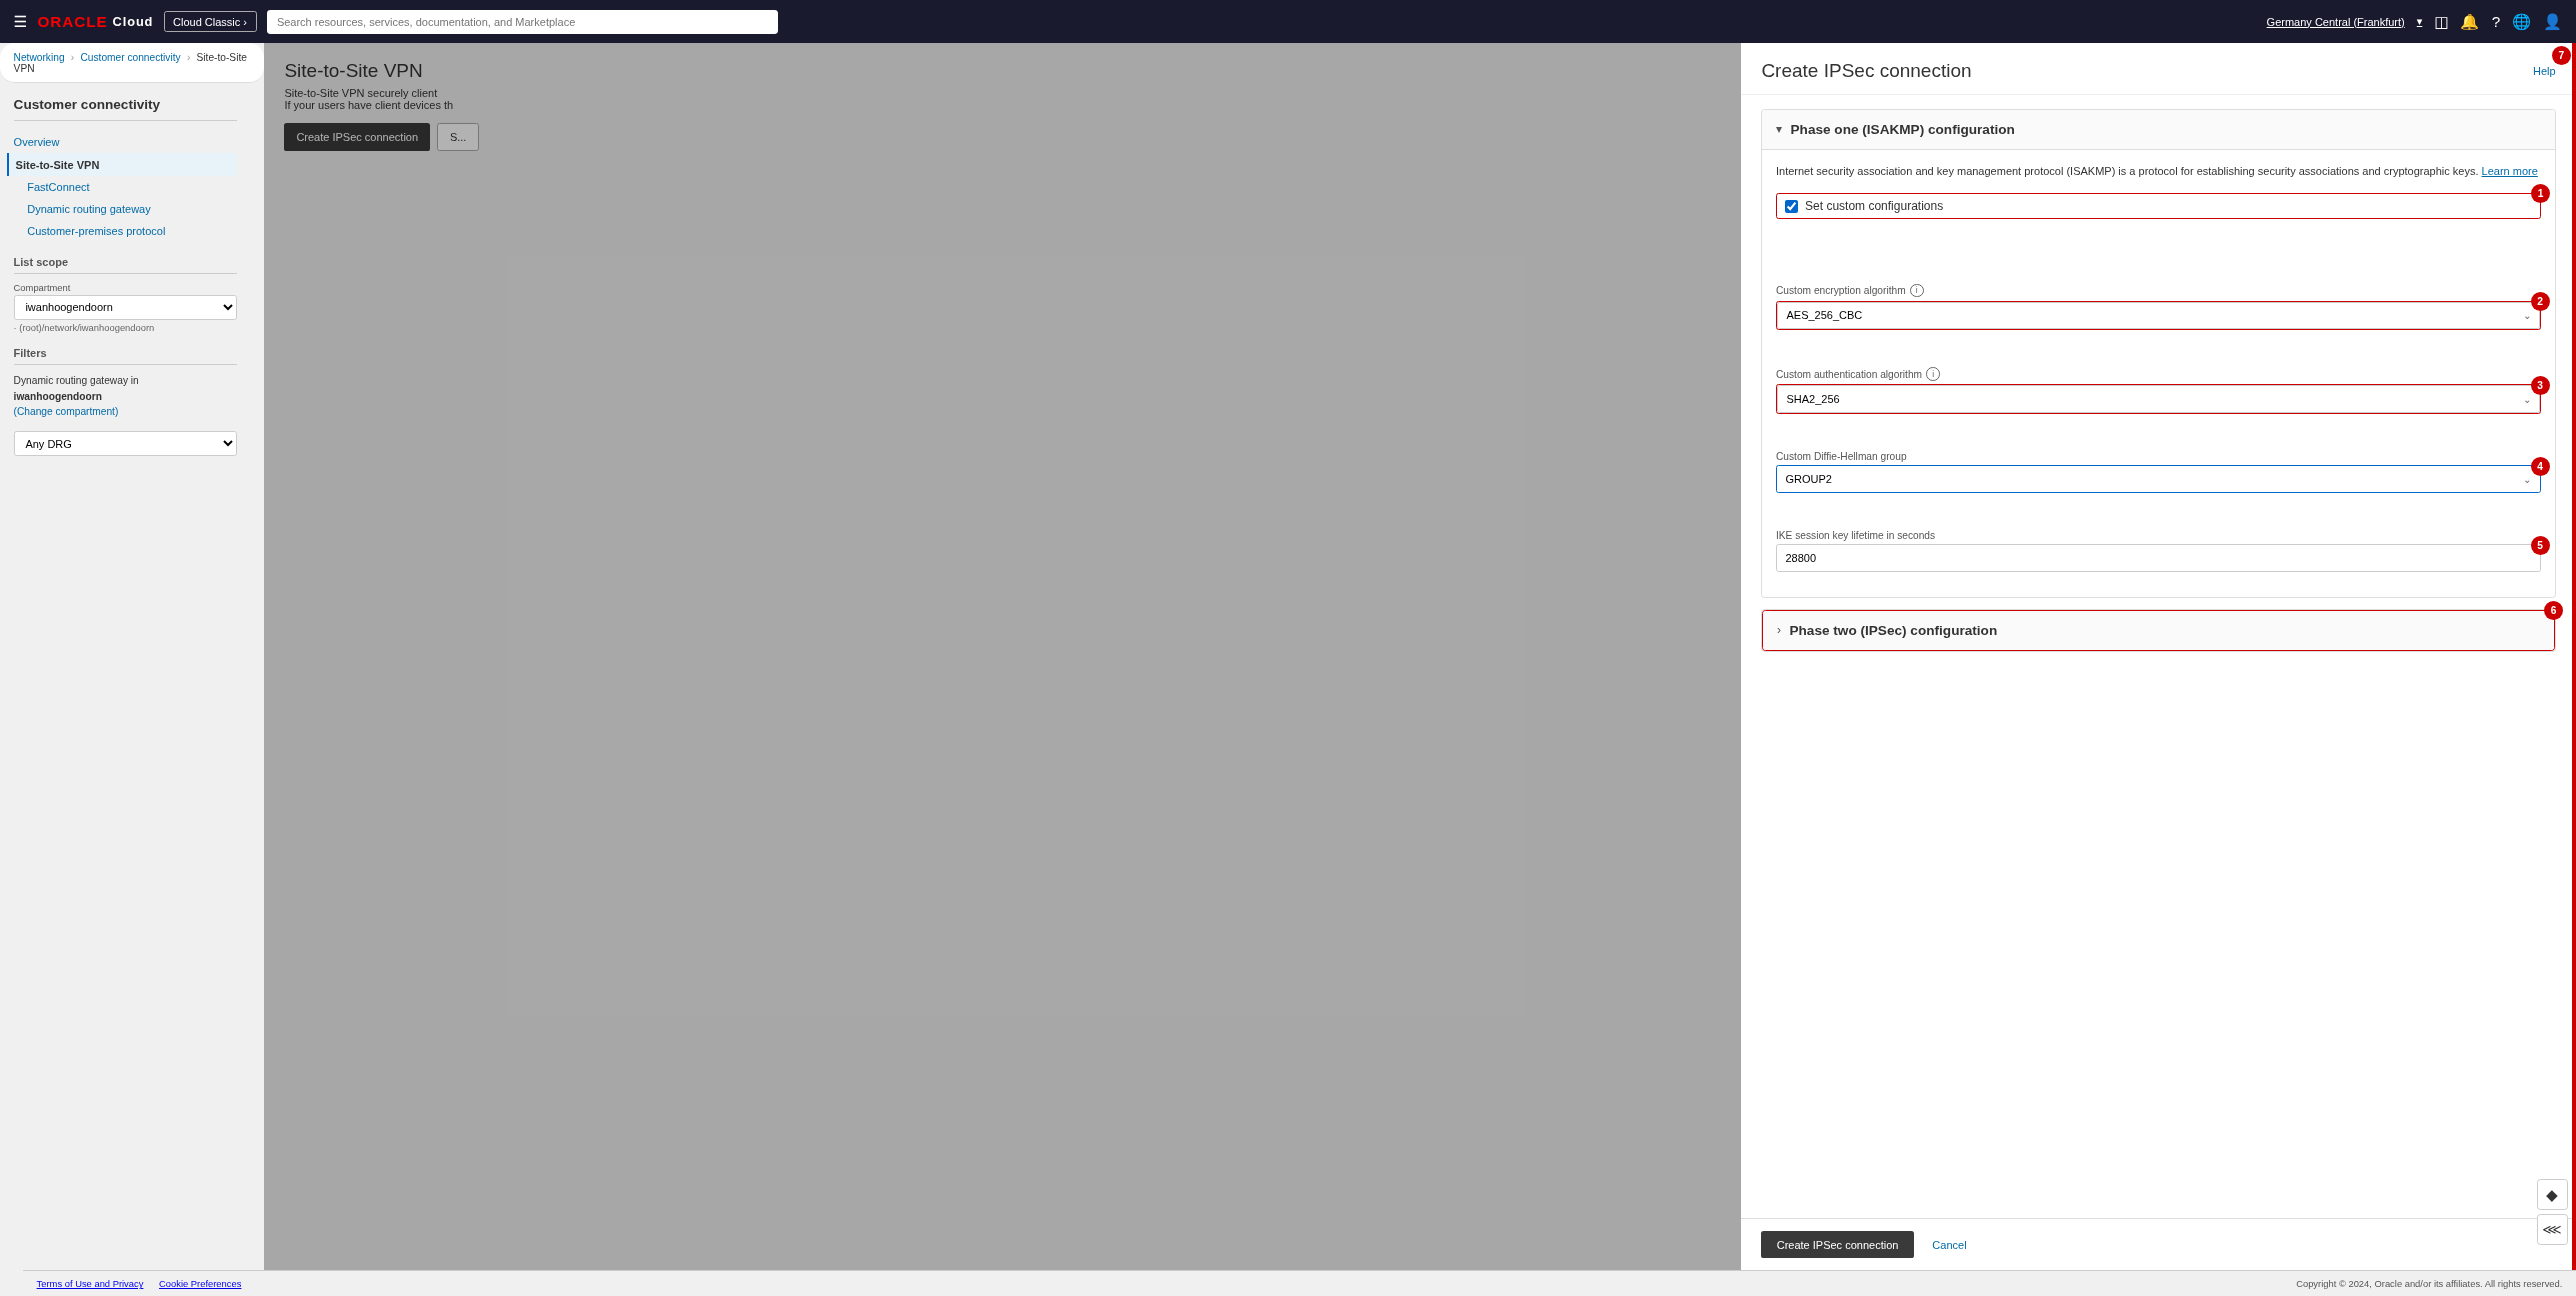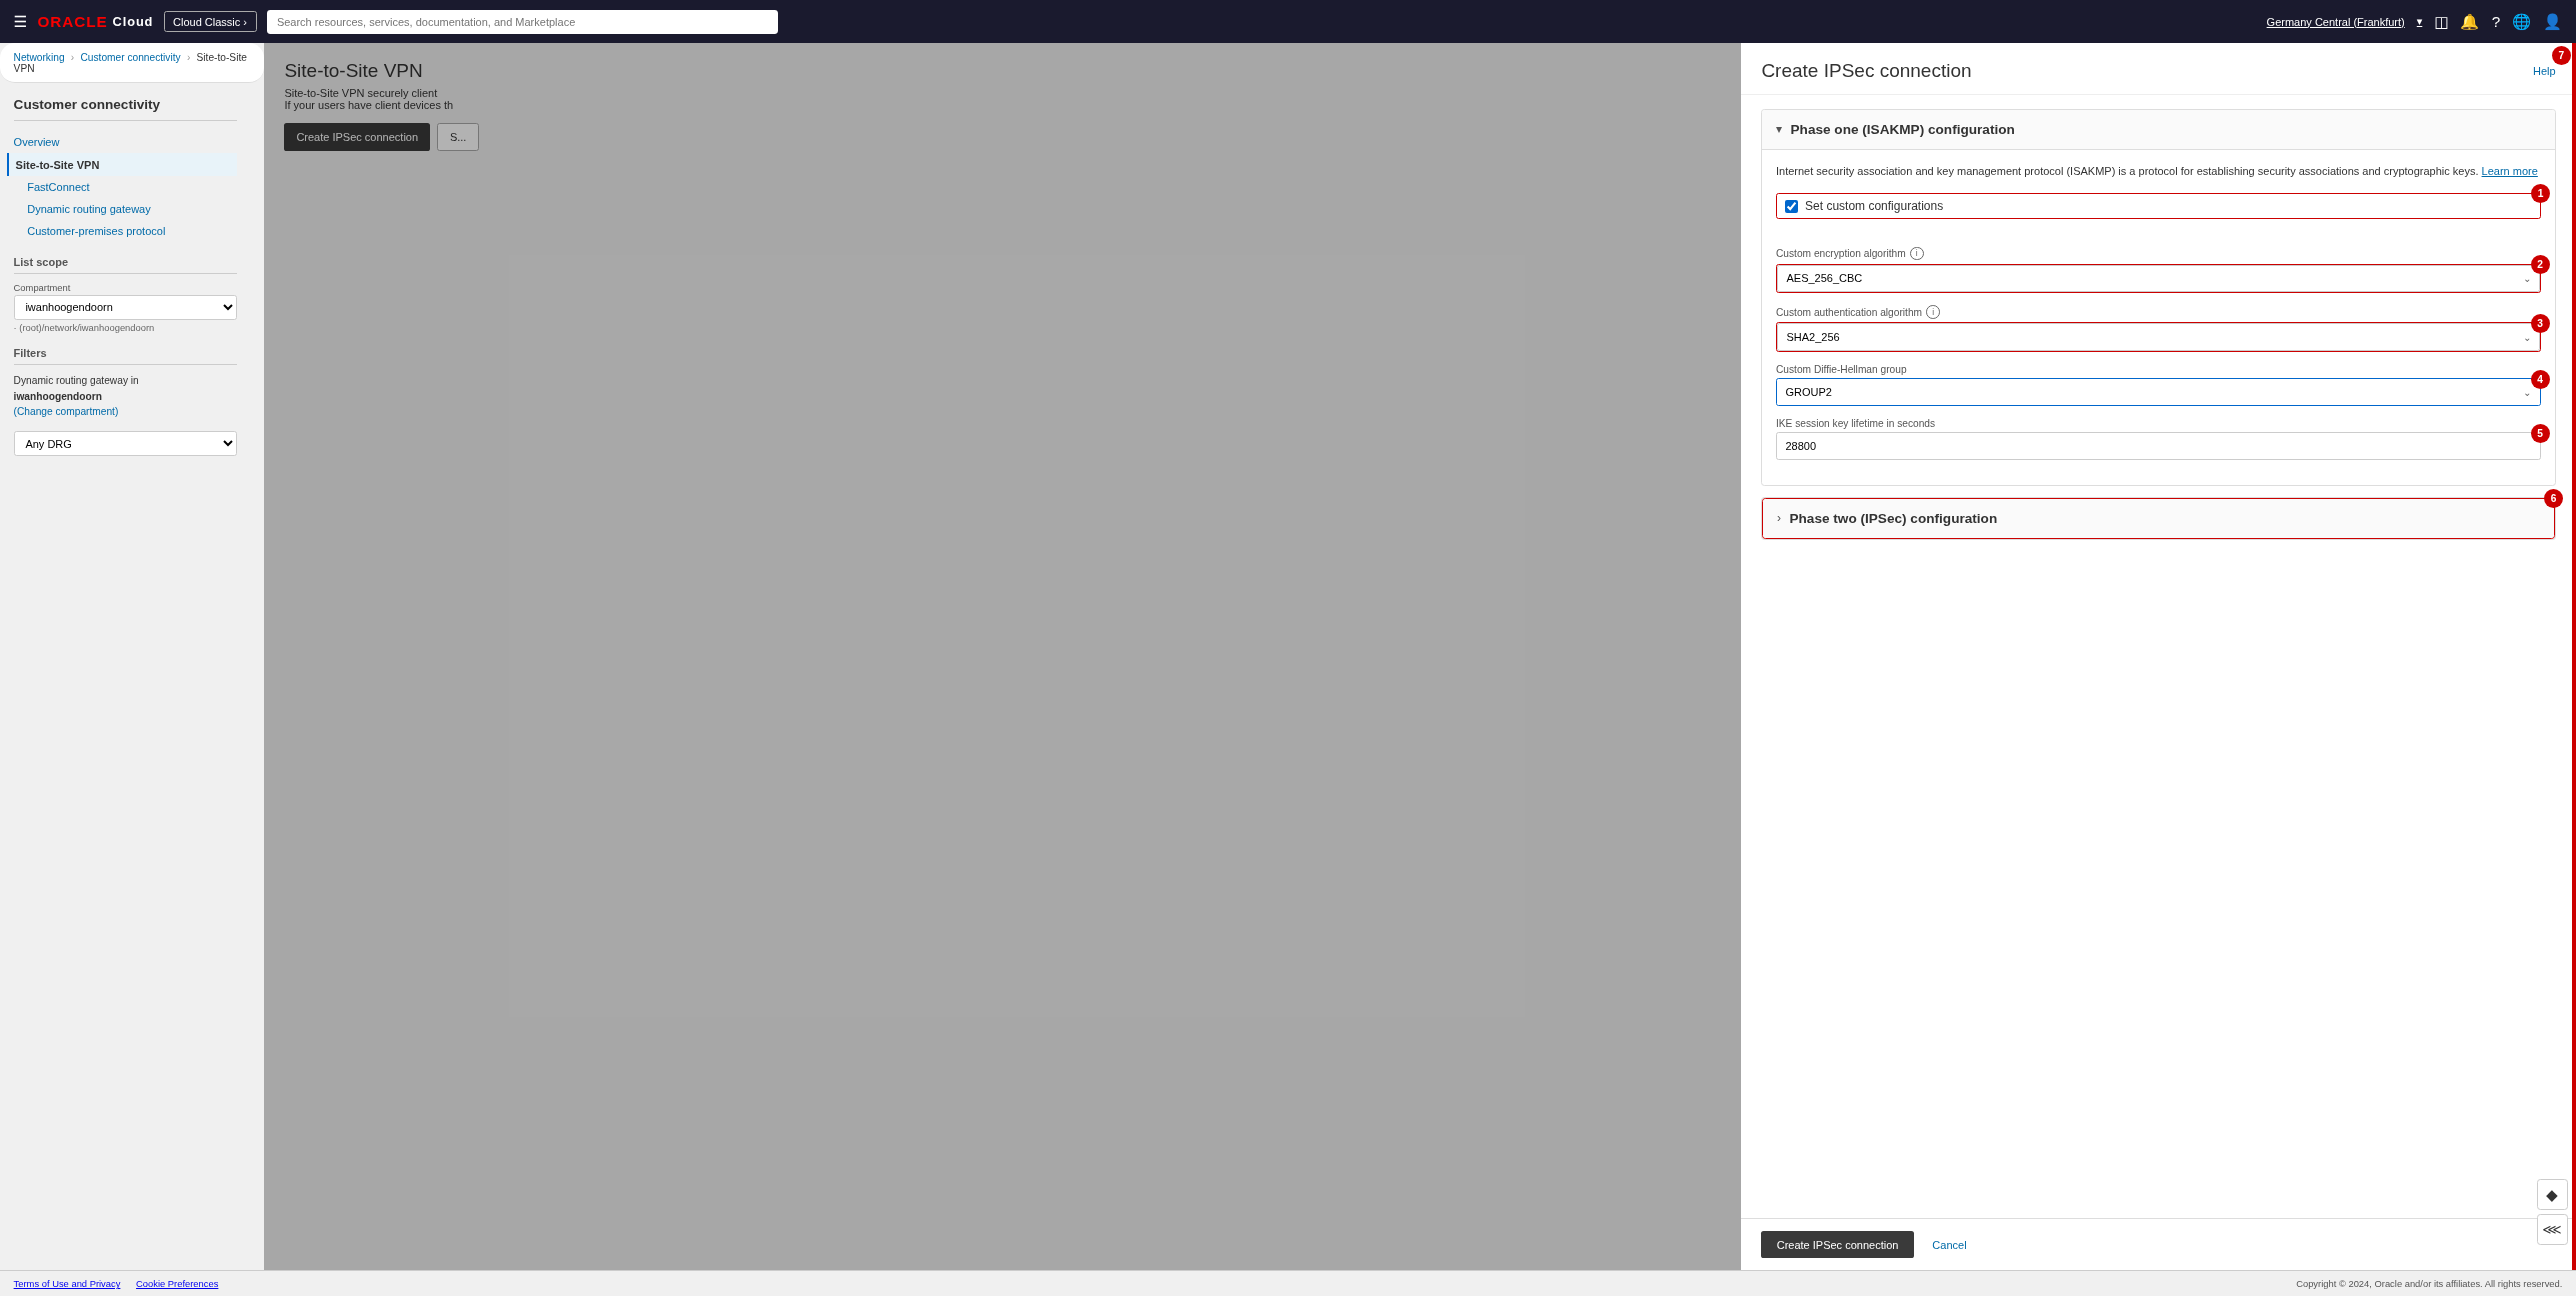--- a/index.html
+++ b/index.html
@@ -243,20 +243,21 @@
 
     
     .form-group { margin-bottom: 12px; position: relative; }
     .form-label {
       font-size: 10.2px;
       color: #555;
       margin-bottom: 3.4px;
       display: flex;
       align-items: center;
       gap: 4.3px;
+      margin-top: 37px;
     }
     .info-icon {
       display: inline-flex;
       align-items: center;
       justify-content: center;
       width: 13.6px;
       height: 13.6px;
       border-radius: 50%;
       border: 0.9px solid #666;
       font-size: 8.5px;
@@ -321,20 +322,21 @@
     
     .bottom-bar {
       background: #f0f0f0;
       border-top: 0.9px solid #ccc;
       padding: 6.8px 13.6px;
       font-size: 9.4px;
       color: #555;
       display: flex;
       justify-content: space-between;
       flex-shrink: 0;
+      margin-left: 23px;
     }
 
     
     .annotate-border { border: 1.7px solid #cc0000; position: relative; }
     .annotate-badge {
       position: absolute;
       right: -10.2px;
       top: -10.2px;
       background: #cc0000;
       color: #fff;

